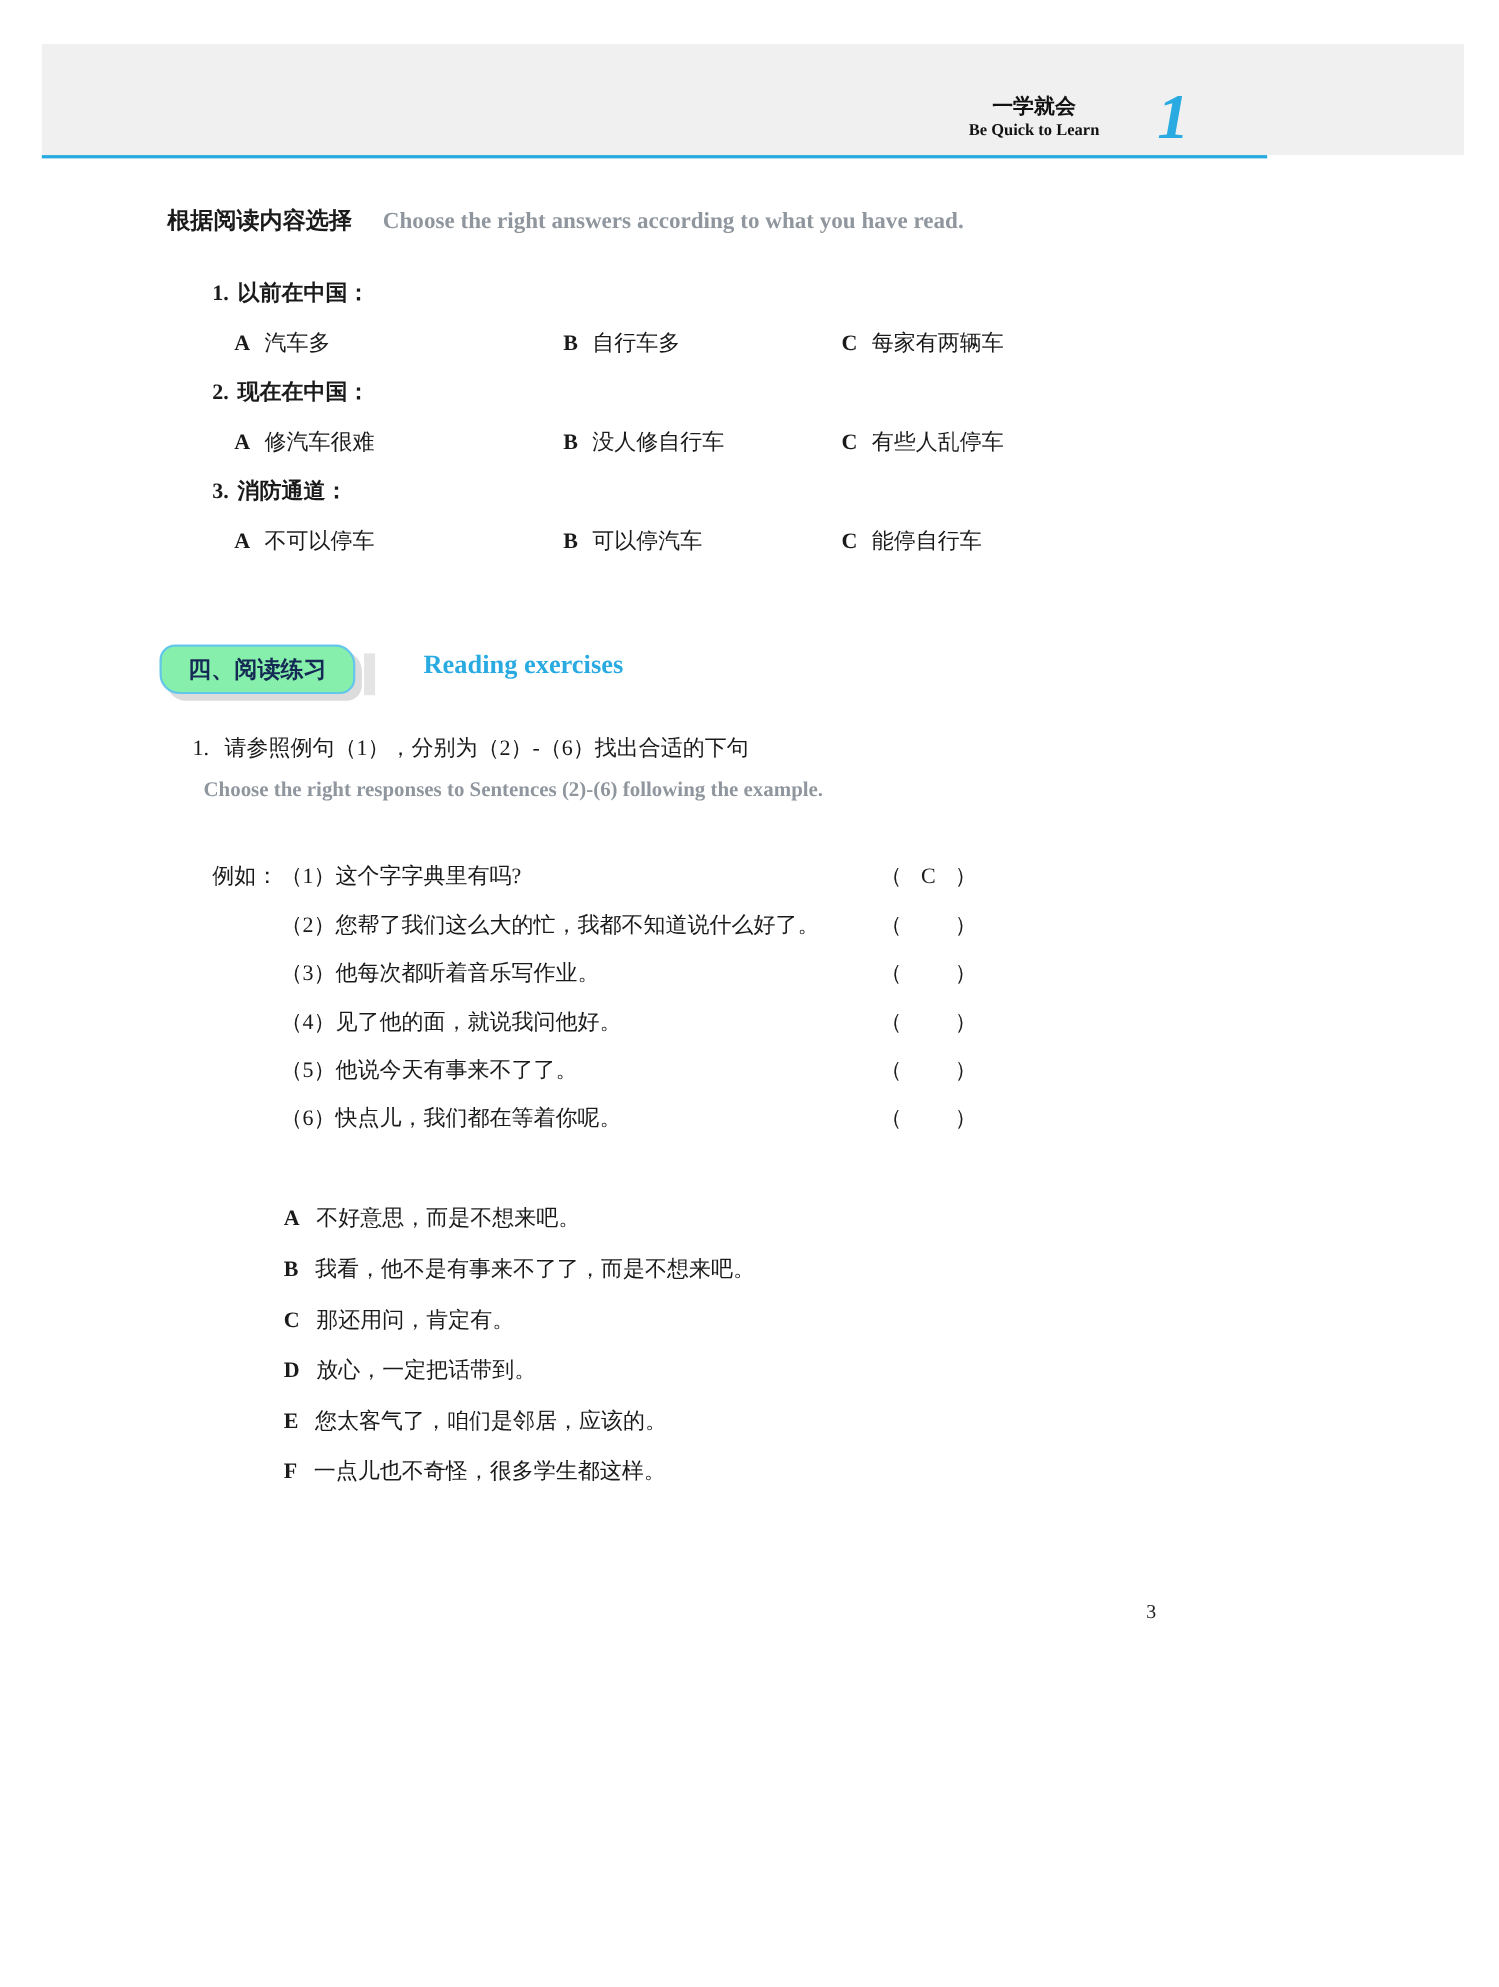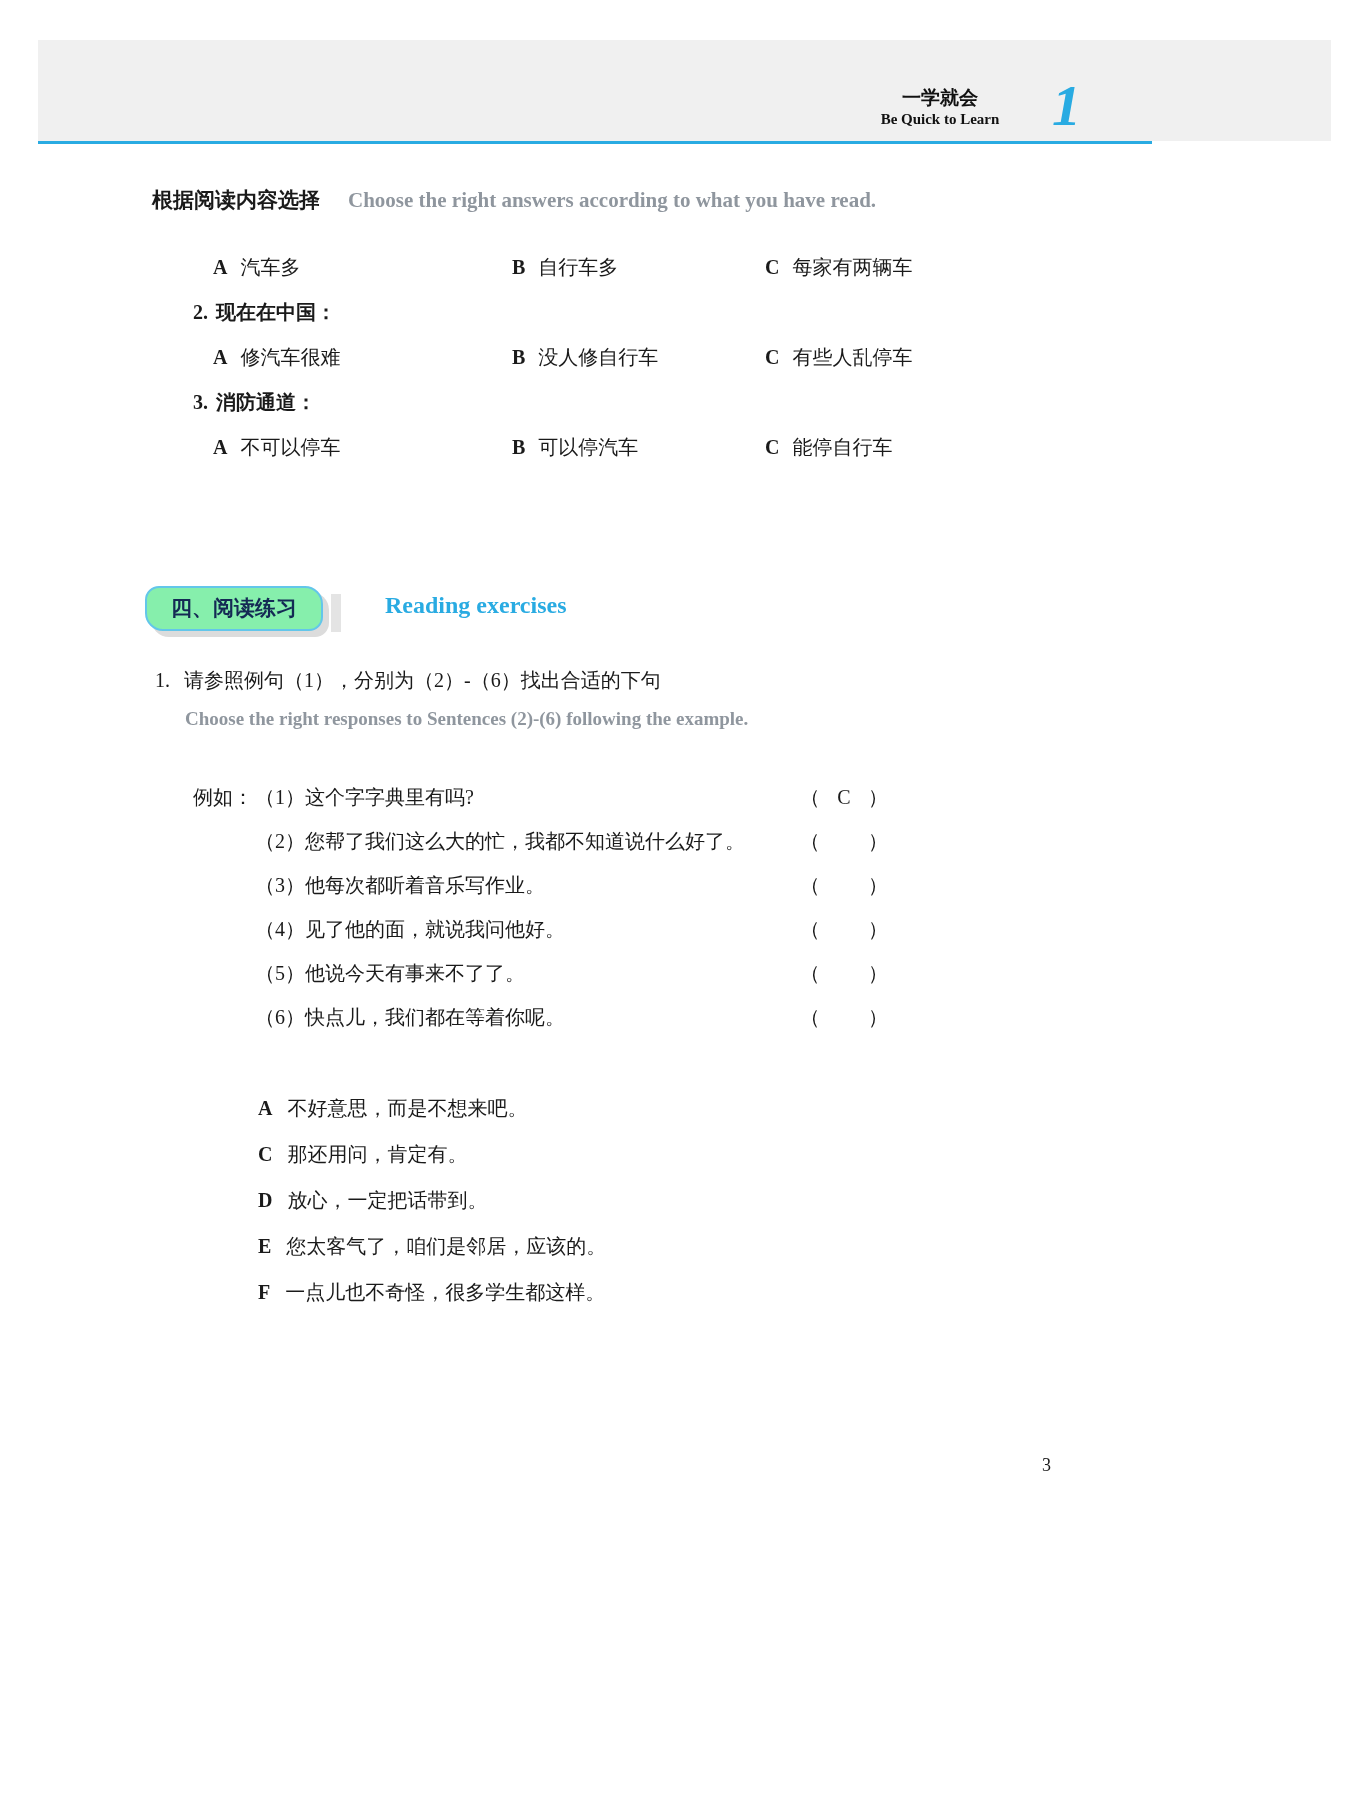--- a/index.html
+++ b/index.html
@@ -70,21 +70,21 @@
     width: 10px; height: 38px; background: #e4e4e4;
   }
   .banner-en {
     position: absolute; left: 385px; top: 592px;
     font-size: 24px; font-weight: bold;
     color: var(--accent, #29abe2);
     white-space: nowrap;
   }
 
   .task { position: absolute; left: 155px; top: 660px; font-size: 20px; }
-  .task-cn { height: 40px; line-height: 40px; white-space: nowrap; }
+  .task-cn { height: 40px; line-height: 40px; white-space: nowrap; margin-left: 20px; }
   .task-num { margin-right: 14px; }
   .task-en { margin-left: 30px; margin-top: 8px; font-weight: bold; font-size: 19px; white-space: nowrap; }
 
   .examples { position: absolute; left: 155px; top: 775px; width: 790px; font-size: 20px; }
   .ex-row { position: relative; height: 44px; line-height: 44px; }
   .ex-label { position: absolute; left: 38px; white-space: nowrap; }
   .ex-sentence { position: absolute; left: 100px; white-space: nowrap; }
   .ex-answer {
     position: absolute; left: 645px; top: 0; width: 88px; height: 44px;
     display: flex; justify-content: space-between; align-items: center;
@@ -111,20 +111,23 @@
   </div>
   <div class="chapter-num">1</div>
 
   <div class="sec1-title">
     <span class="cn hei">根据阅读内容选择</span><span class="en gray">Choose the right answers according to what you have read.</span>
   </div>
 
   <div class="questions">
 
     <div class="q">
+      <div class="q-stem">
+        <span class="q-num">1.</span><span class="q-text hei">以前在中国：</span>
+      </div>
       <div class="q-opts">
         <span class="opt opt-a"><span class="opt-label">A</span><span class="opt-text">汽车多</span></span>
         <span class="opt opt-b"><span class="opt-label">B</span><span class="opt-text">自行车多</span></span>
         <span class="opt opt-c"><span class="opt-label">C</span><span class="opt-text">每家有两辆车</span></span>
       </div>
     </div>
 
     <div class="q">
       <div class="q-stem">
         <span class="q-num">2.</span><span class="q-text hei">现在在中国：</span>
@@ -216,20 +219,21 @@
           <span class="paren">（</span>
           <span class="ans"></span>
           <span class="paren">）</span>
         </span>
     </div>
 
   </div>
 
   <div class="choices">
     <div class="choice"><span class="choice-label">A</span><span>不好意思，而是不想来吧。</span></div>
+    <div class="choice"><span class="choice-label">B</span><span>我看，他不是有事来不了了，而是不想来吧。</span></div>
     <div class="choice"><span class="choice-label">C</span><span>那还用问，肯定有。</span></div>
     <div class="choice"><span class="choice-label">D</span><span>放心，一定把话带到。</span></div>
     <div class="choice"><span class="choice-label">E</span><span>您太客气了，咱们是邻居，应该的。</span></div>
     <div class="choice"><span class="choice-label">F</span><span>一点儿也不奇怪，很多学生都这样。</span></div>
   </div>
 
   <div class="page-number">3</div>
 
 </div>
 

